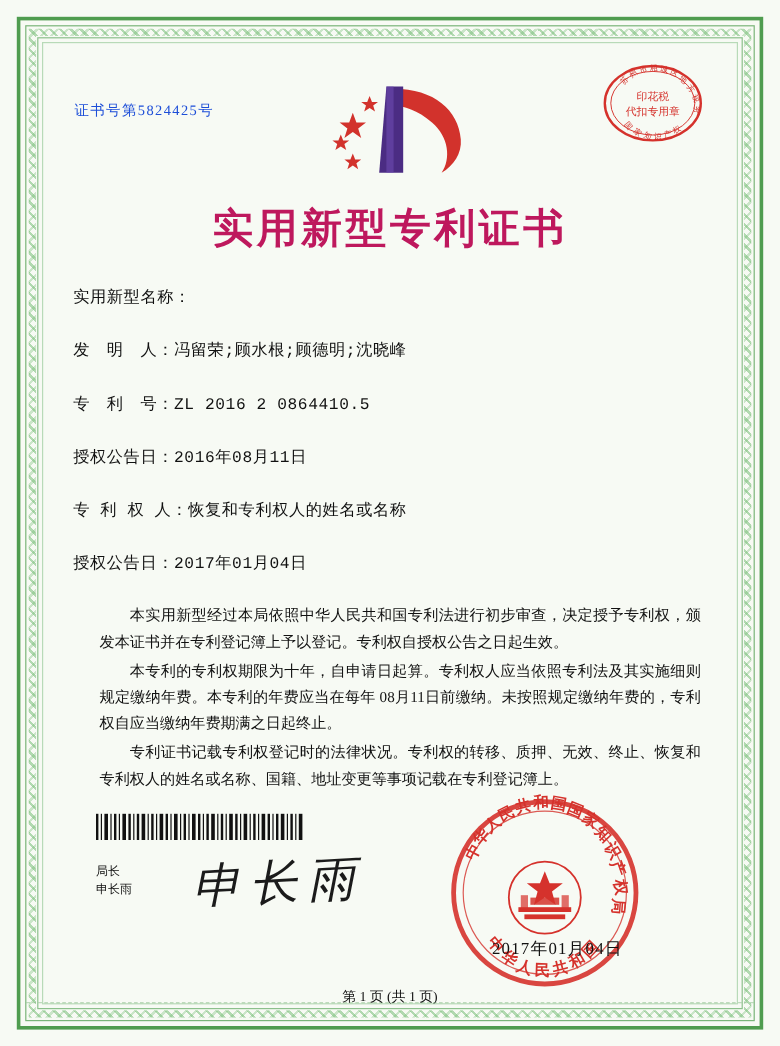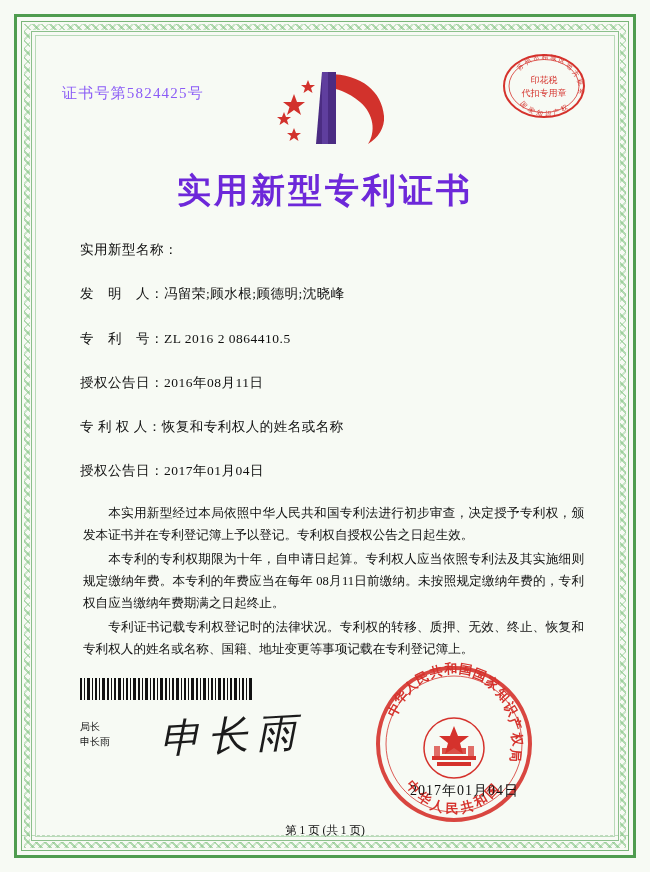--- a/index.html
+++ b/index.html
@@ -76,23 +76,23 @@
     left: 36px; top: 36px; right: 36px; bottom: 36px;
     background:
       radial-gradient(ellipse at 50% 45%, rgba(233,245,231,0.85) 0%, rgba(247,250,244,0.2) 70%);
     pointer-events: none;
   }
 
   .cert-number {
     position: absolute;
     left: 22px;
     top: 44px;
-    font-size: 15px;
+    font-size: 12px;
     letter-spacing: 1.2px;
-    color: #8b5cf6;
+    color: #1d4ed8;
   }
 
   
   .seal-top {
     position: absolute;
     right: 18px;
     top: 10px;
     width: 96px;
     height: 72px;
   }
@@ -109,31 +109,32 @@
   }
 
   .title {
     position: absolute;
     left: 0; right: 0;
     top: 128px;
     text-align: center;
     font-size: 34px;
     font-weight: bold;
     letter-spacing: 3px;
-    color: #6d28d9;
+    color: #be185d;
     font-family: "Liberation Serif", "DejaVu Serif", serif;
   }
 
   .fields {
     position: absolute;
-    left: 40px;
+    left: 21px;
     right: 26px;
     top: 200px;
     font-size: 13.5px;
     line-height: 1.5;
+    font-family: Liberation Mono, monospace;
   }
   .field {
     display: flex;
     align-items: baseline;
     margin-bottom: 24px;
   }
   .field-label {
     white-space: pre;
     color: #111;
     letter-spacing: 0.5px;

